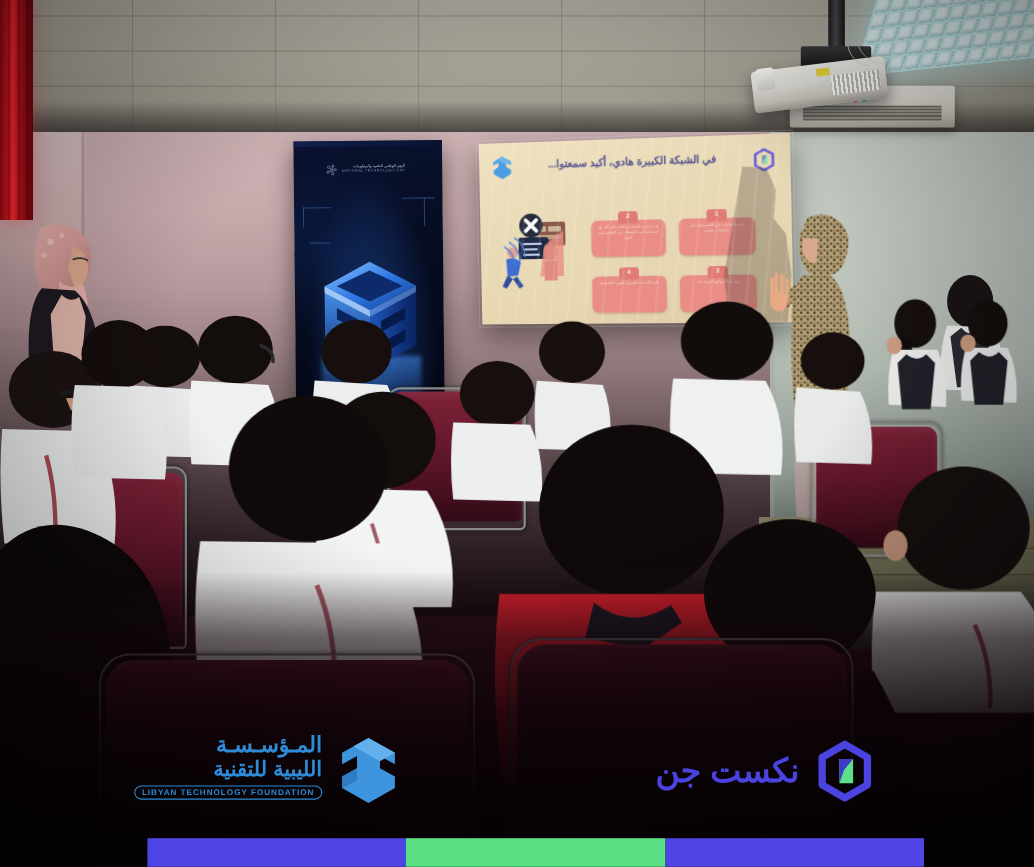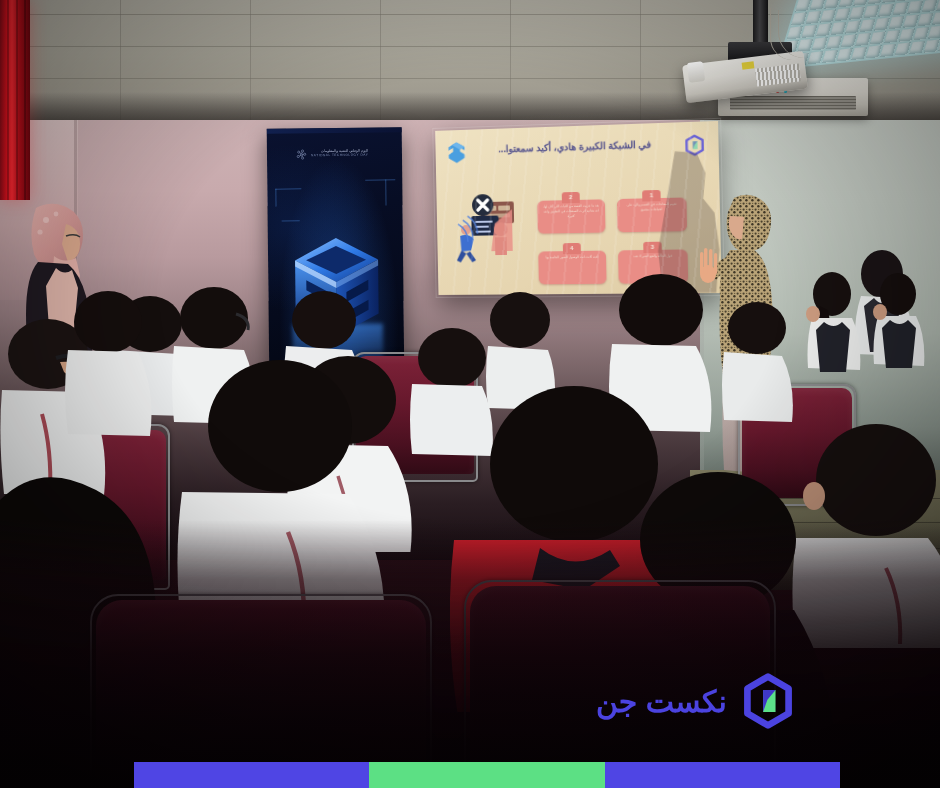--- a/index.html
+++ b/index.html
@@ -709,20 +709,32 @@
 
   <div class="chair" style="left:96px;top:600px;width:330px;height:188px;border-radius:26px 26px 0 0;background:linear-gradient(180deg,#5d1628 0%,#3a0d1b 45%,#1c0710 100%);"></div>
   <div class="chair-frame" style="left:90px;top:594px;width:342px;height:194px;border-color:#6c6c70;border-radius:28px 28px 0 0;"></div>
 
   <div class="chair" style="left:470px;top:586px;width:300px;height:202px;border-radius:26px 26px 0 0;background:linear-gradient(180deg,#4c1222 0%,#310a18 45%,#16050c 100%);"></div>
   <div class="chair-frame" style="left:464px;top:580px;width:312px;height:208px;border-color:#5f5f64;border-radius:28px 28px 0 0;"></div>
 
   <div class="bottom-dark"></div>
   <div class="vignette"></div>
 
+  <div class="logo-left">
+    <div class="ltf-text">
+      <div class="ltf-ar1">المـؤسـسـة</div>
+      <div class="ltf-ar2">الليبية للتقنية</div>
+      <div class="ltf-en">LIBYAN TECHNOLOGY FOUNDATION</div>
+    </div>
+    <svg width="64" height="64" viewBox="0 0 40 40">
+      <polygon points="20,3 35,11.5 35,18 26.5,13.3 26.5,20.2 35,25 35,31.5 20,40 5,31.5 5,25 13.5,20.2 13.5,13.3 5,18 5,11.5" fill="#3f95dd"></polygon>
+      <polygon points="20,3 35,11.5 26.5,16.3 11.5,7.8" fill="#63b0ec"></polygon>
+      <polygon points="5,25 13.5,20.2 13.5,27.2 5,31.5" fill="#2d7cc4"></polygon>
+    </svg>
+  </div>
 
   <div class="logo-right">
     <div class="ng-text">نكست جن</div>
     <svg width="58" height="58" viewBox="0 0 40 40">
       <path d="M20 3.2 L34.2 11.4 L34.2 28.6 L20 36.8 L5.8 28.6 L5.8 11.4 Z" fill="none" stroke="#4b43e0" stroke-width="4.6" stroke-linejoin="round"></path>
       <path d="M16.6 12.4 L25.2 12.4 L25.2 27.6 L16.6 27.6 Z" fill="#5ce08a"></path>
       <path d="M16.6 12.4 L25.2 12.4 L19.6 19.2 L16.6 27.6 Z" fill="#3f38c9"></path>
     </svg>
   </div>
 

